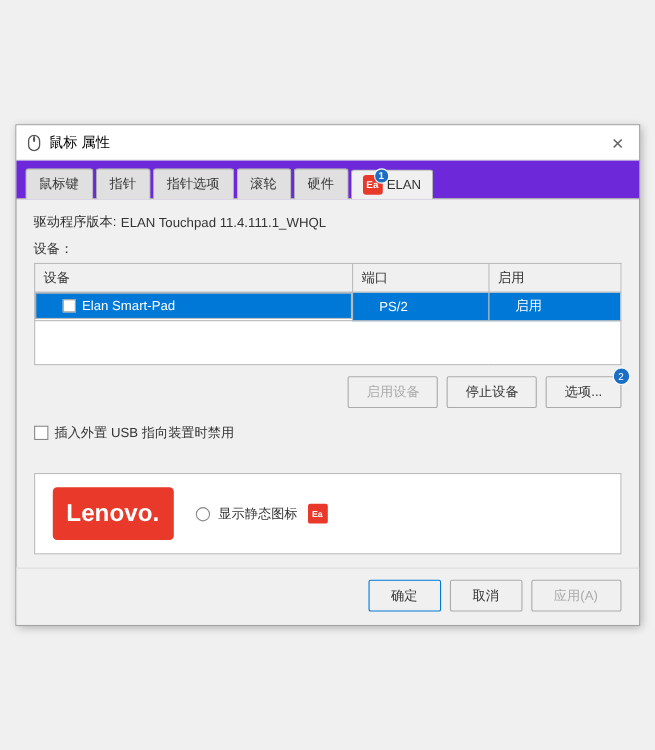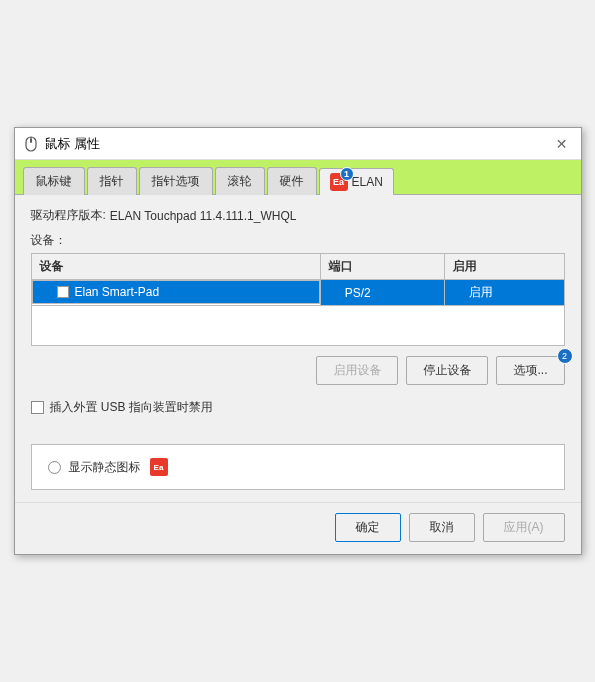--- a/index.html
+++ b/index.html
@@ -51,21 +51,21 @@
       color: #666;
       display: flex;
       align-items: center;
       justify-content: center;
     }
 
     
     .tab-bar {
       display: flex;
       align-items: flex-end;
-      background: #bef264;
+      background: #6d28d9;
       padding: 6px 8px 0 8px;
       border-bottom: 1px solid #aaa;
       gap: 2px;
     }
     .tab {
       padding: 5px 12px;
       border: 1px solid #aaa;
       border-bottom: none;
       background: #e0e0e0;
       cursor: pointer;
@@ -143,21 +143,21 @@
       border-collapse: collapse;
       margin-bottom: 10px;
       background: #fff;
     }
     .device-table th {
       background: #f0f0f0;
       border: 1px solid #bbb;
       padding: 4px 8px;
       text-align: left;
       font-size: 12px;
-      font-weight: bold;
+      font-weight: normal;
       color: #333;
     }
     .device-table td {
       border: 1px solid #bbb;
       padding: 4px 8px;
       font-size: 12px;
     }
     .device-row-selected td {
       background: #0078d7;
       color: #fff;
@@ -425,20 +425,23 @@
       </div>
     </div>
 
     <div class="checkbox-row">
       <div class="checkbox-box"></div>
       <span class="checkbox-label">插入外置 USB 指向装置时禁用</span>
     </div>
 
     <div class="options-box">
 
+      <div class="lenovo-logo">
+        <span class="lenovo-text">Lenovo.</span>
+      </div>
 
       <div class="radio-group">
 
 
         <div class="radio-row">
           <div class="radio-outer"></div>
           <span class="radio-label">显示静态图标</span>
           <div class="radio-icon">
             <div class="icon-elan-red">
                 <span>Ea</span>

